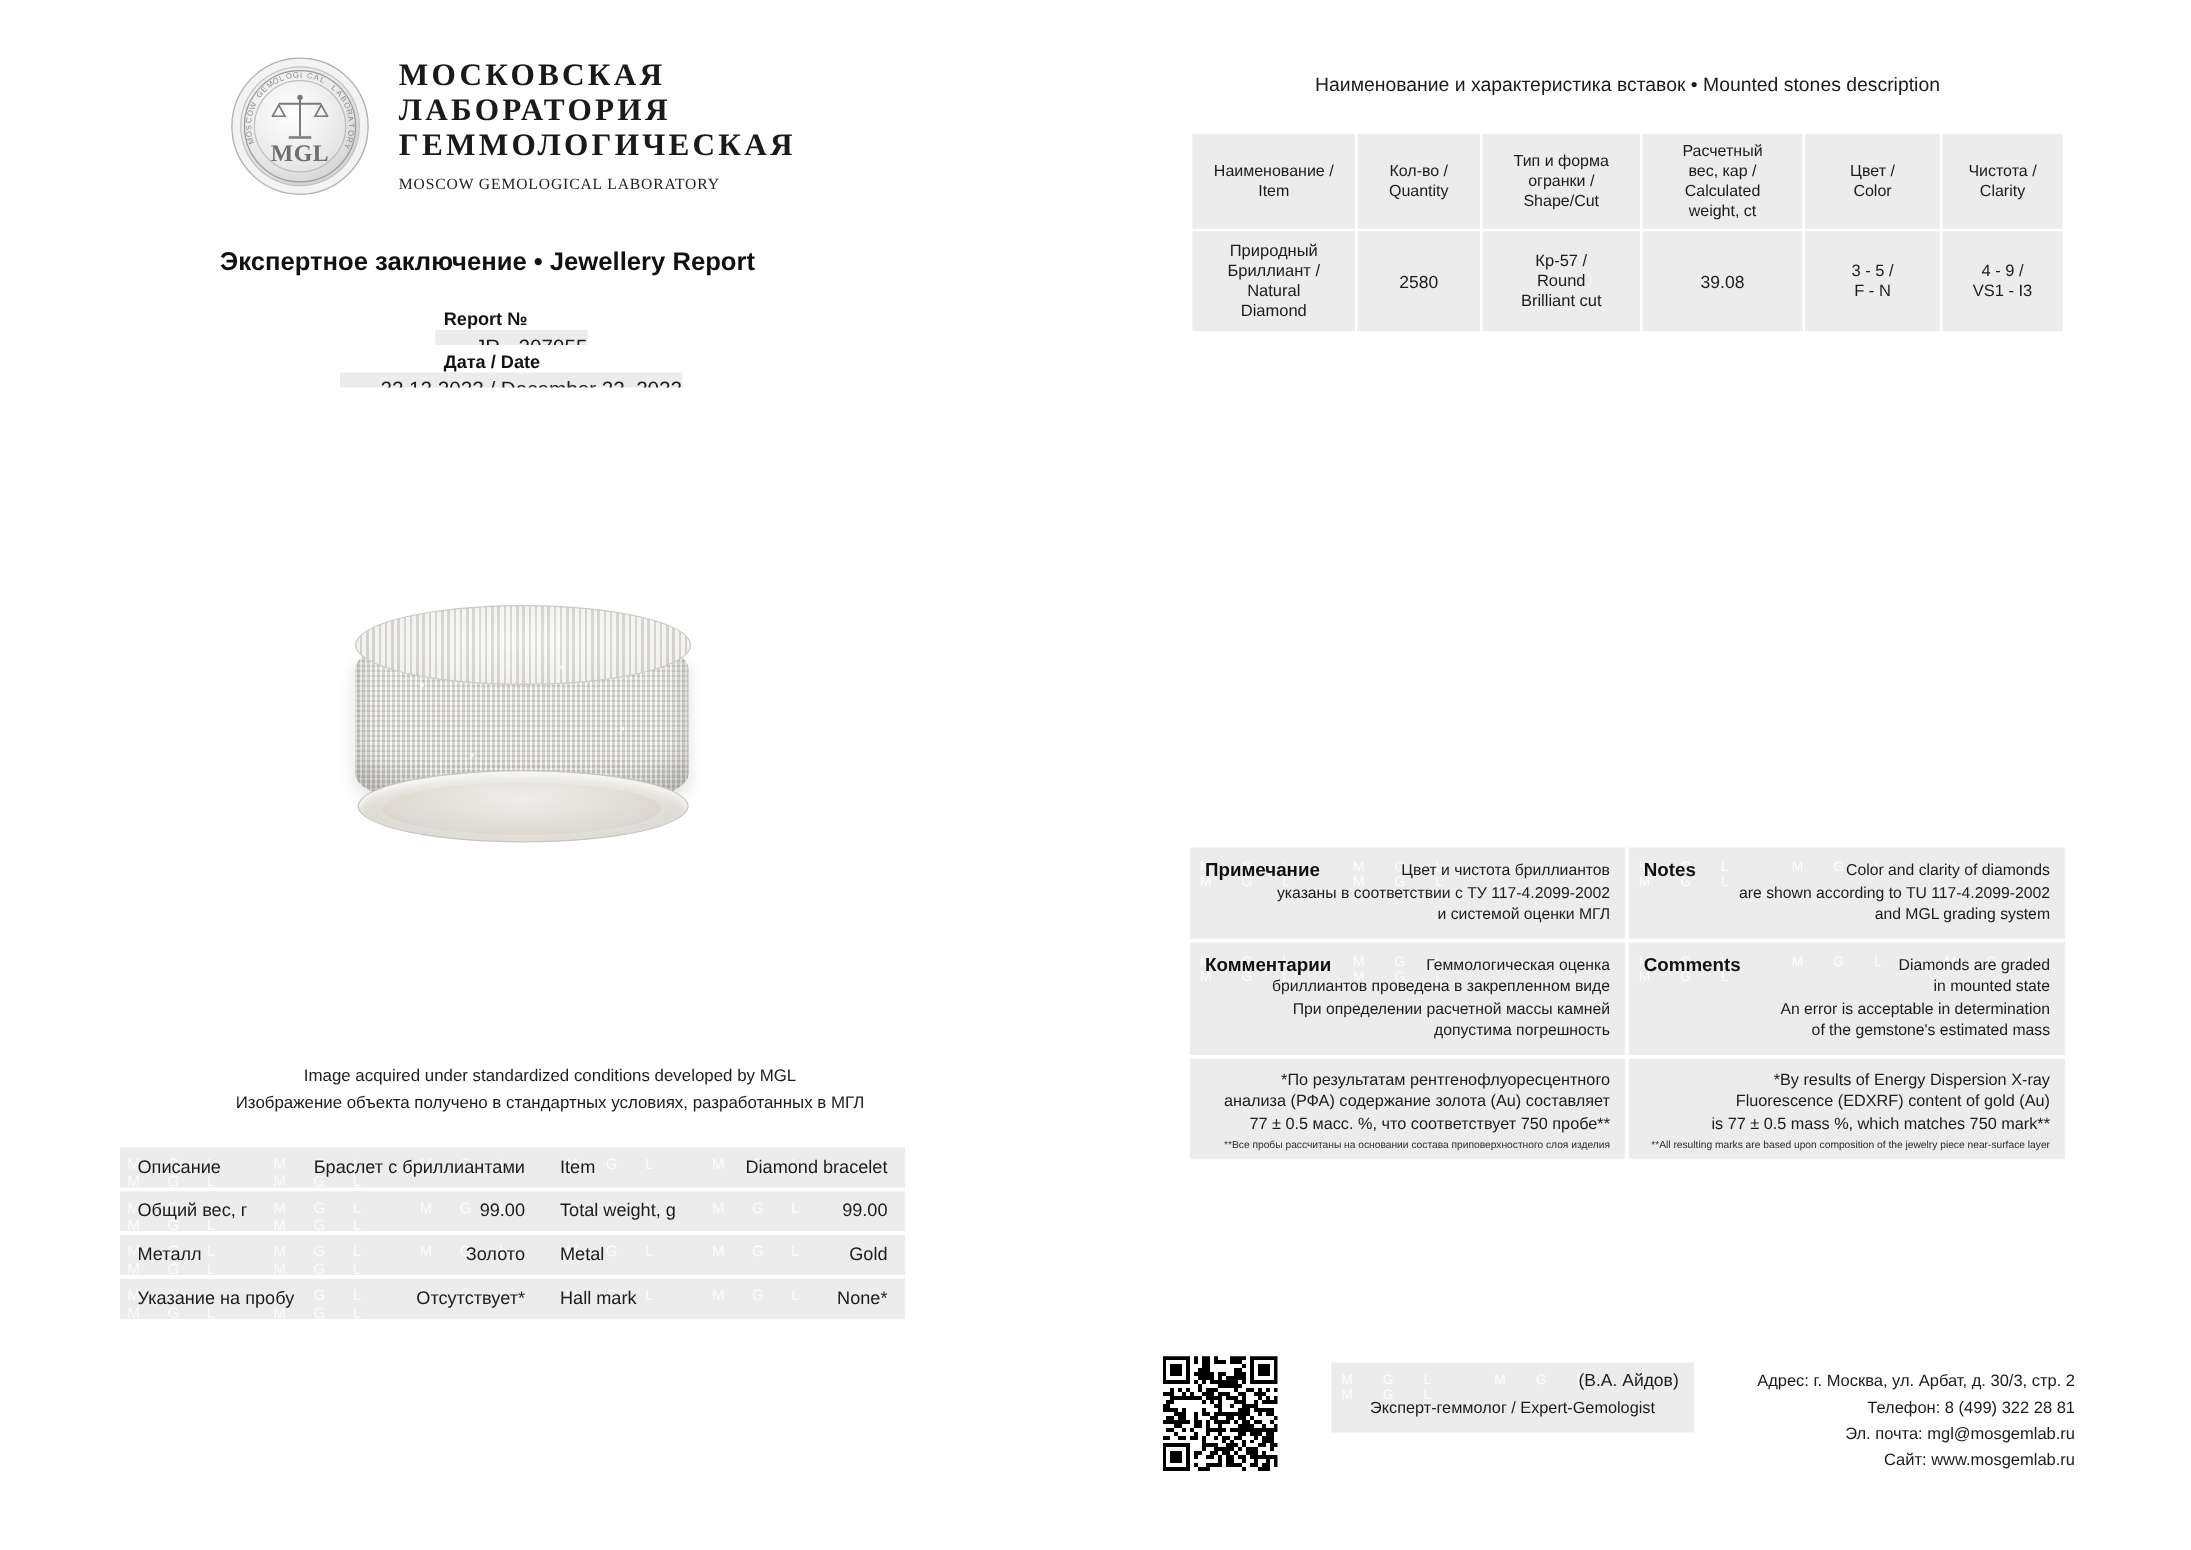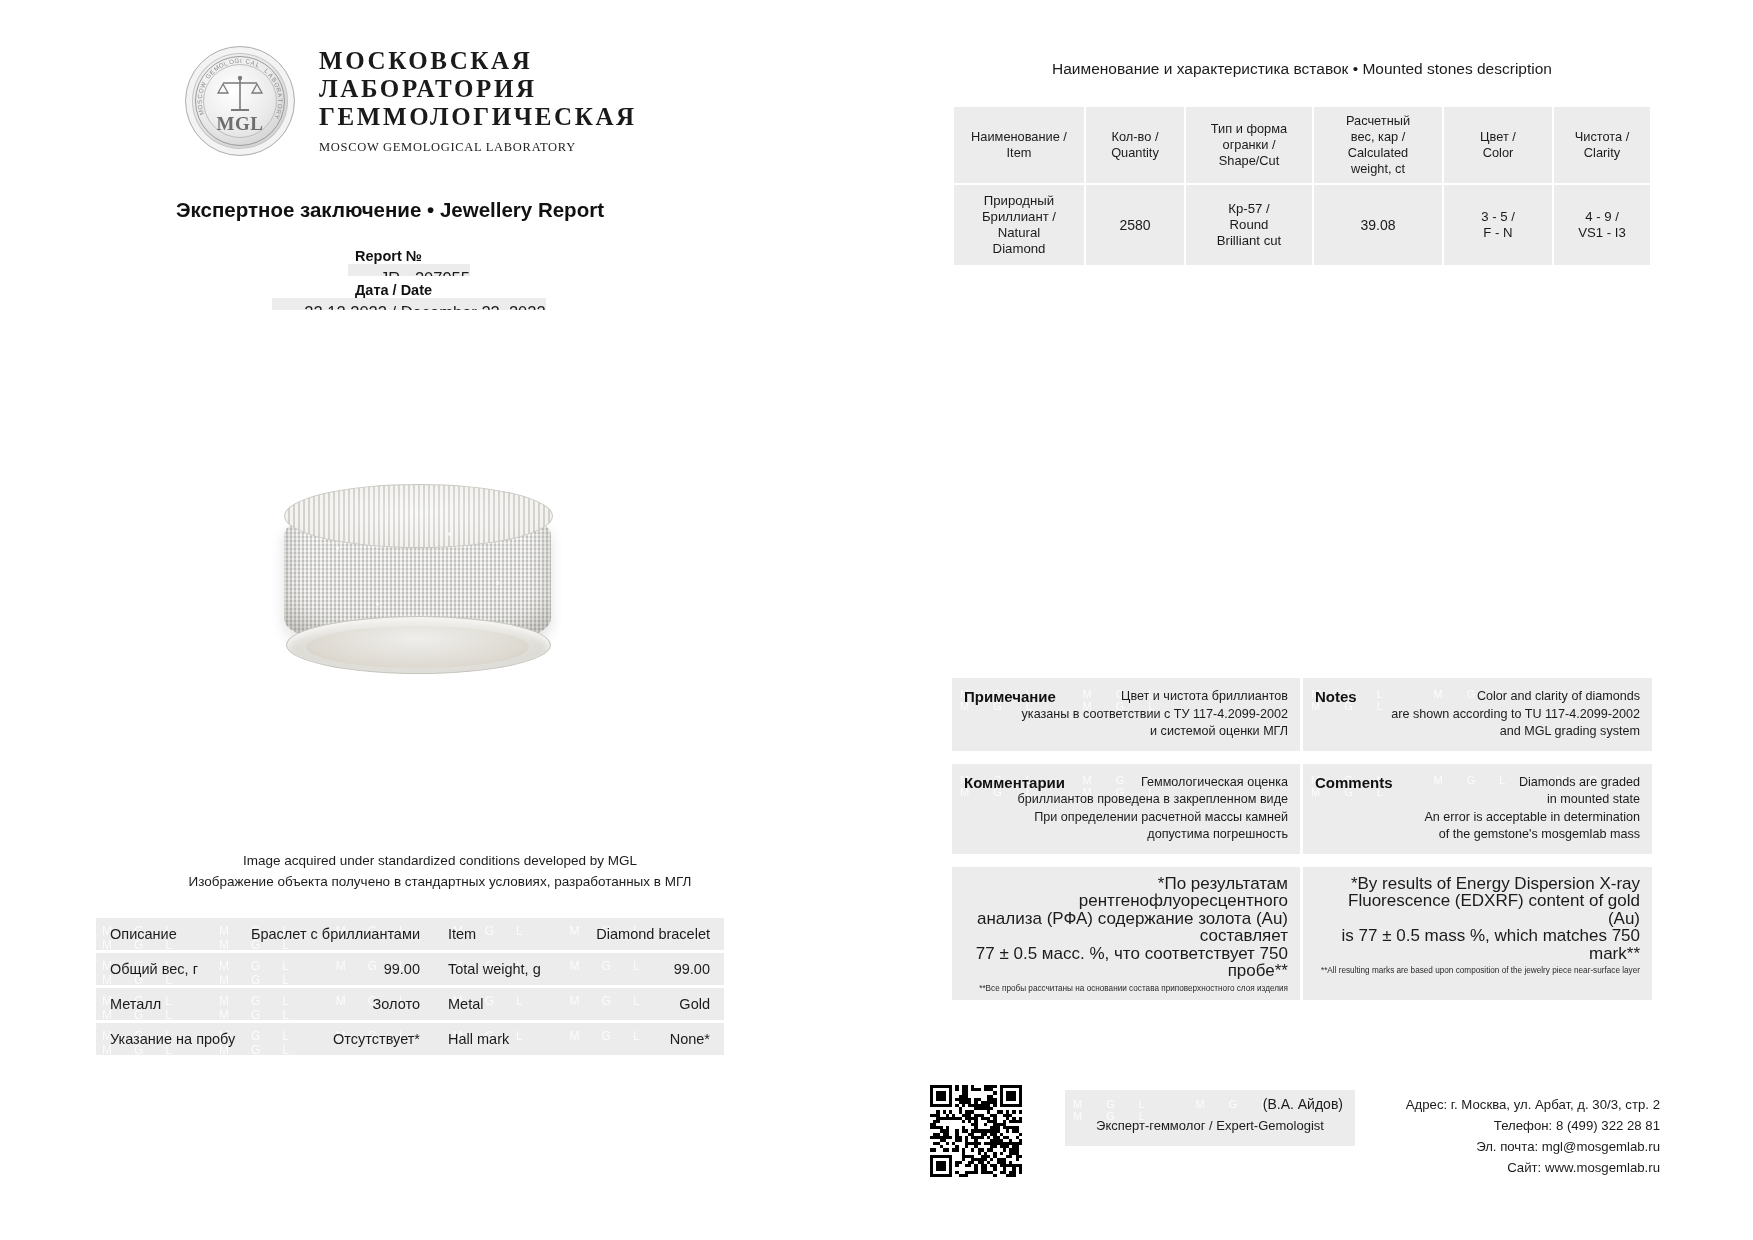--- a/index.html
+++ b/index.html
@@ -313,21 +313,21 @@
   
   .notes-wrap {
     position: absolute;
     left: 952px;
     top: 678px;
     width: 700px;
   }
   .note-block {
     display: flex;
     gap: 3px;
-    margin-bottom: 13px;
+    margin-bottom: 3px;
   }
   .note-cell {
     background: #ececec;
     position: relative;
     overflow: hidden;
     padding: 10px 12px;
     box-sizing: border-box;
   }
   .note-cell::before {
     content: "MGL     MGL     MGL     MGL";
@@ -357,21 +357,21 @@
   .note-text.en { text-align: right; }
   .rfa-cell {
     background: #ececec;
     width: 348px;
     padding: 8px 12px 6px 12px;
     box-sizing: border-box;
     position: relative;
     overflow: hidden;
   }
   .rfa-text {
-    font-size: 17px;
+    font-size: 13px;
     line-height: 17.5px;
     text-align: right;
     color: #1b1b1b;
     position: relative;
   }
   .rfa-fine {
     font-size: 8.2px;
     line-height: 11px;
     text-align: right;
     color: #2a2a2a;
@@ -631,21 +631,21 @@
           <div>При определении расчетной массы камней</div>
           <div>допустима погрешность</div>
         </div>
       </div>
       <div class="note-cell note-right">
         <div class="note-head">Comments</div>
         <div class="note-text en">
           <div>Diamonds are graded</div>
           <div>in mounted state</div>
           <div>An error is acceptable in determination</div>
-          <div>of the gemstone's mosgemlab mass</div>
+          <div>of the gemstone's estimated mass</div>
         </div>
       </div>
     </div>
 
     <div class="note-block">
       <div class="rfa-cell">
         <div class="rfa-text">
           <div>*По результатам рентгенофлуоресцентного</div>
           <div>анализа (РФА) содержание золота (Au) составляет</div>
           <div>77 ± 0.5 масс. %, что соответствует 750 пробе**</div>

